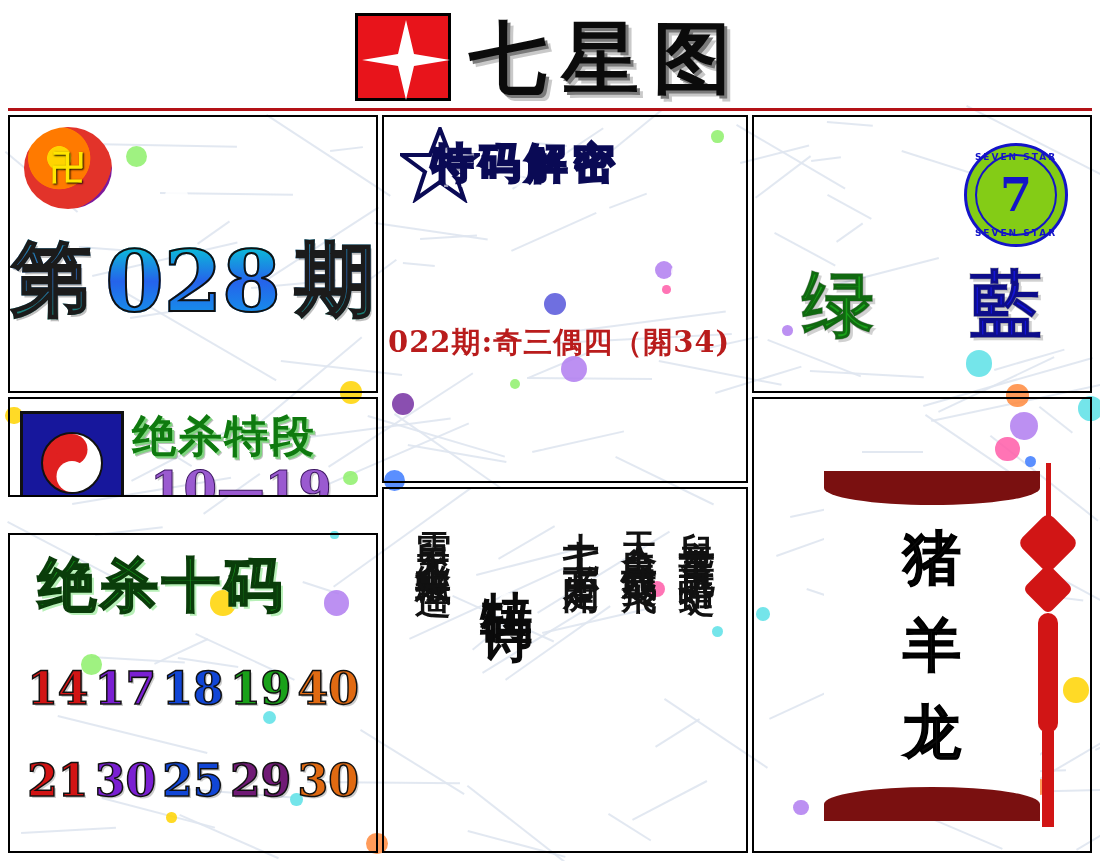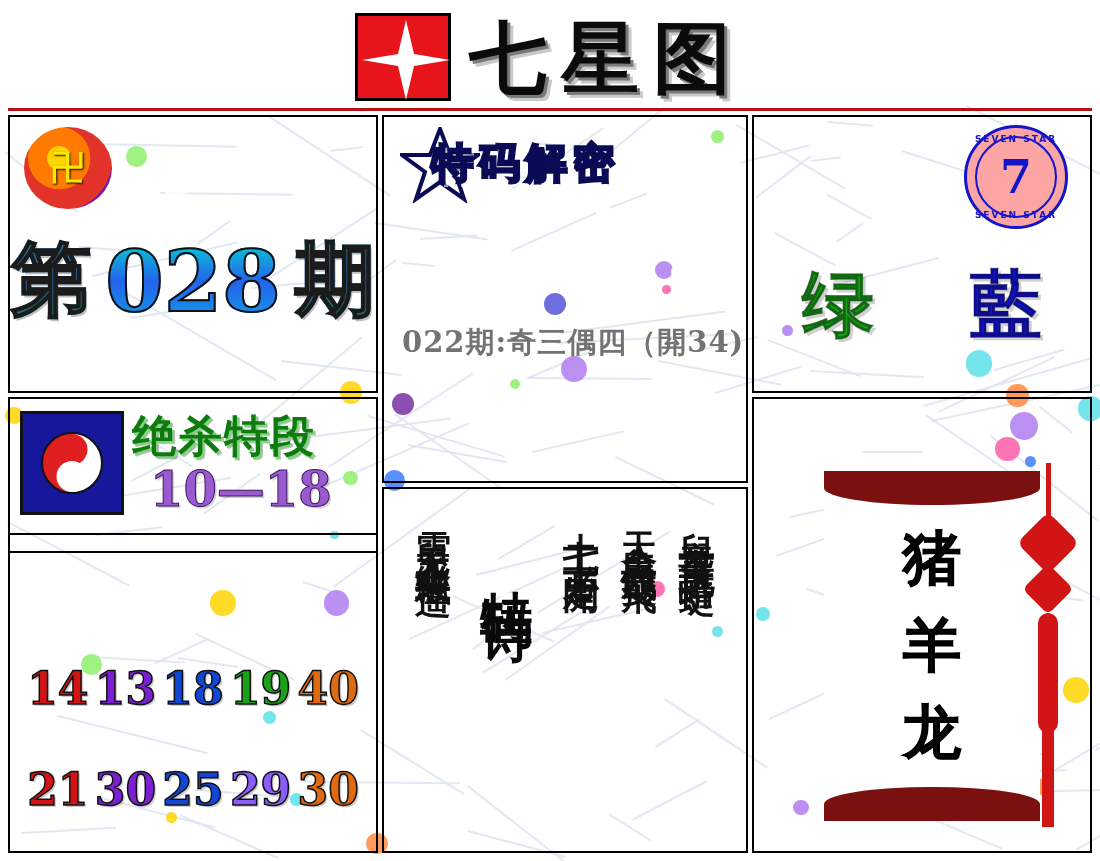--- a/index.html
+++ b/index.html
@@ -37,21 +37,21 @@
     position:absolute; top:108px; left:8px; width:1084px; height:3px;
     background:#b31217; z-index:3;
   }
 
   
   .frame { position:absolute; top:115px; left:8px; width:1084px; height:738px; z-index:2; }
   .cell { position:absolute; border:2px solid #000; background:rgba(255,255,255,0.0); }
 
   
   #cell-issue     { left:0;   top:0;   width:370px; height:278px; }
-  #cell-jueshaduan{ left:0;   top:282px; width:370px; height:156px; }
+  #cell-jueshaduan{ left:0;   top:282px; width:370px; height:100px; }
   #cell-jueshashima{left:0;   top:418px; width:370px; height:320px; }
   
   #cell-temajiemi { left:374px; top:0;   width:366px; height:368px; }
   #cell-temashi   { left:374px; top:372px; width:366px; height:366px; }
   
   #cell-colors    { left:744px; top:0;   width:340px; height:278px; }
   #cell-shengxiao { left:744px; top:282px; width:340px; height:456px; }
 
   .cell-inner { position:relative; width:100%; height:100%; overflow:hidden; }
 
@@ -116,42 +116,42 @@
   .jss-title {
     position:absolute; left:28px; top:12px;
     font-family:"DejaVu Serif", serif; font-size:58px; font-weight:bold;
     color:#15a01b;
     -webkit-text-stroke:2px #0a3d0a;
     text-shadow:3px 3px 0 #b8f0b8;
     letter-spacing:4px;
   }
   .num-row { position:absolute; left:0; right:0; display:flex; justify-content:space-around; align-items:center; padding:0 14px; }
   #num-row-1 { top:128px; }
-  #num-row-2 { top:229px; }
+  #num-row-2 { top:220px; }
   .num {
     font-family:"DejaVu Serif", serif; font-size:44px; font-weight:bold;
     -webkit-text-stroke:1.5px #111;
     text-shadow:2px 2px 0 rgba(0,0,0,.2);
   }
 
   
   .star-burst {
     position:absolute; left:16px; top:10px; width:80px; height:76px;
   }
   .tmjm-title {
     position:absolute; left:48px; top:19px;
     font-family:"DejaVu Serif", serif; font-size:41px; font-weight:bold;
     color:#ff00c8;
     -webkit-text-stroke:3px #0a0a55;
     text-shadow:4px 4px 0 rgba(255,255,255,.6);
     letter-spacing:6px;
   }
   .jm-line {
-    position:absolute; left:18px;
-    font-family:"DejaVu Serif", serif; font-size:29px; font-weight:bold; color:#737373;
+    position:absolute; left:4px;
+    font-family:"DejaVu Serif", serif; font-size:29px; font-weight:bold; color:#b91c1c;
     letter-spacing:1px;
     white-space:nowrap;
   }
   #jm-line-1 { top:206px; }
   #jm-line-2 { top:278px; }
   .jm-bullet { position:absolute; width:22px; height:22px; border-radius:50%; }
 
   
   .poem-wrap {
     position:absolute; inset:0; display:flex; flex-direction:row-reverse;
@@ -163,22 +163,22 @@
     color:#111; letter-spacing:8px; line-height:1.05;
   }
   .poem-label {
     writing-mode:vertical-rl; text-orientation:upright;
     font-family:"DejaVu Serif", serif; font-size:52px; font-weight:bold;
     color:#0a0a0a; letter-spacing:10px; margin-top:46px;
   }
 
   
   .seal {
-    position:absolute; right:22px; top:8px; width:104px; height:104px; border-radius:50%;
-    background:#fca5a5; border:3px solid #1414c8;
+    position:absolute; right:22px; top:26px; width:104px; height:104px; border-radius:50%;
+    background:#84cc16; border:3px solid #1414c8;
     display:flex; align-items:center; justify-content:center;
   }
   .seal .ring {
     position:absolute; inset:8px; border-radius:50%; border:2px solid #1414c8;
   }
   .seal .seven {
     font-family:"DejaVu Serif", serif; font-size:46px; font-weight:bold; color:#1414c8;
   }
   .seal .seal-top {
     position:absolute; top:6px; left:0; right:0; text-align:center;
@@ -441,38 +441,39 @@
       </div>
     </div>
   </div>
 
   <div class="cell" id="cell-jueshaduan">
     <div class="cell-inner">
       <div class="bagua">
         <div class="yy"></div>
       </div>
       <div class="jsd-title">绝杀特段</div>
-      <div class="jsd-range">10—18</div>
+      <div class="jsd-range">10—19</div>
     </div>
   </div>
 
   <div class="cell" id="cell-jueshashima">
     <div class="cell-inner">
+      <div class="jss-title">绝杀十码</div>
       <div class="num-row" id="num-row-1">
           <span class="num" style="color: rgb(210, 20, 20);">14</span>
-          <span class="num" style="color: rgb(122, 31, 210);">13</span>
+          <span class="num" style="color: rgb(122, 31, 210);">17</span>
           <span class="num" style="color: rgb(17, 70, 214);">18</span>
           <span class="num" style="color: rgb(25, 161, 25);">19</span>
           <span class="num" style="color: rgb(224, 106, 18);">40</span>
         </div>
       <div class="num-row" id="num-row-2">
           <span class="num" style="color: rgb(210, 20, 20);">21</span>
           <span class="num" style="color: rgb(122, 31, 210);">30</span>
           <span class="num" style="color: rgb(17, 70, 214);">25</span>
-          <span class="num" style="color: #8b5cf6;">29</span>
+          <span class="num" style="color: #701a75;">29</span>
           <span class="num" style="color: rgb(224, 106, 18);">30</span>
         </div>
     </div>
   </div>
 
   <div class="cell" id="cell-temajiemi">
     <div class="cell-inner">
       <div class="star-burst">
         <svg width="80" height="76" viewBox="0 0 80 76">
           <polygon points="40,2 50,28 78,28 55,45 64,72 40,55 16,72 25,45 2,28 30,28" fill="#ffffff" stroke="#0a0a55" stroke-width="4"></polygon>

